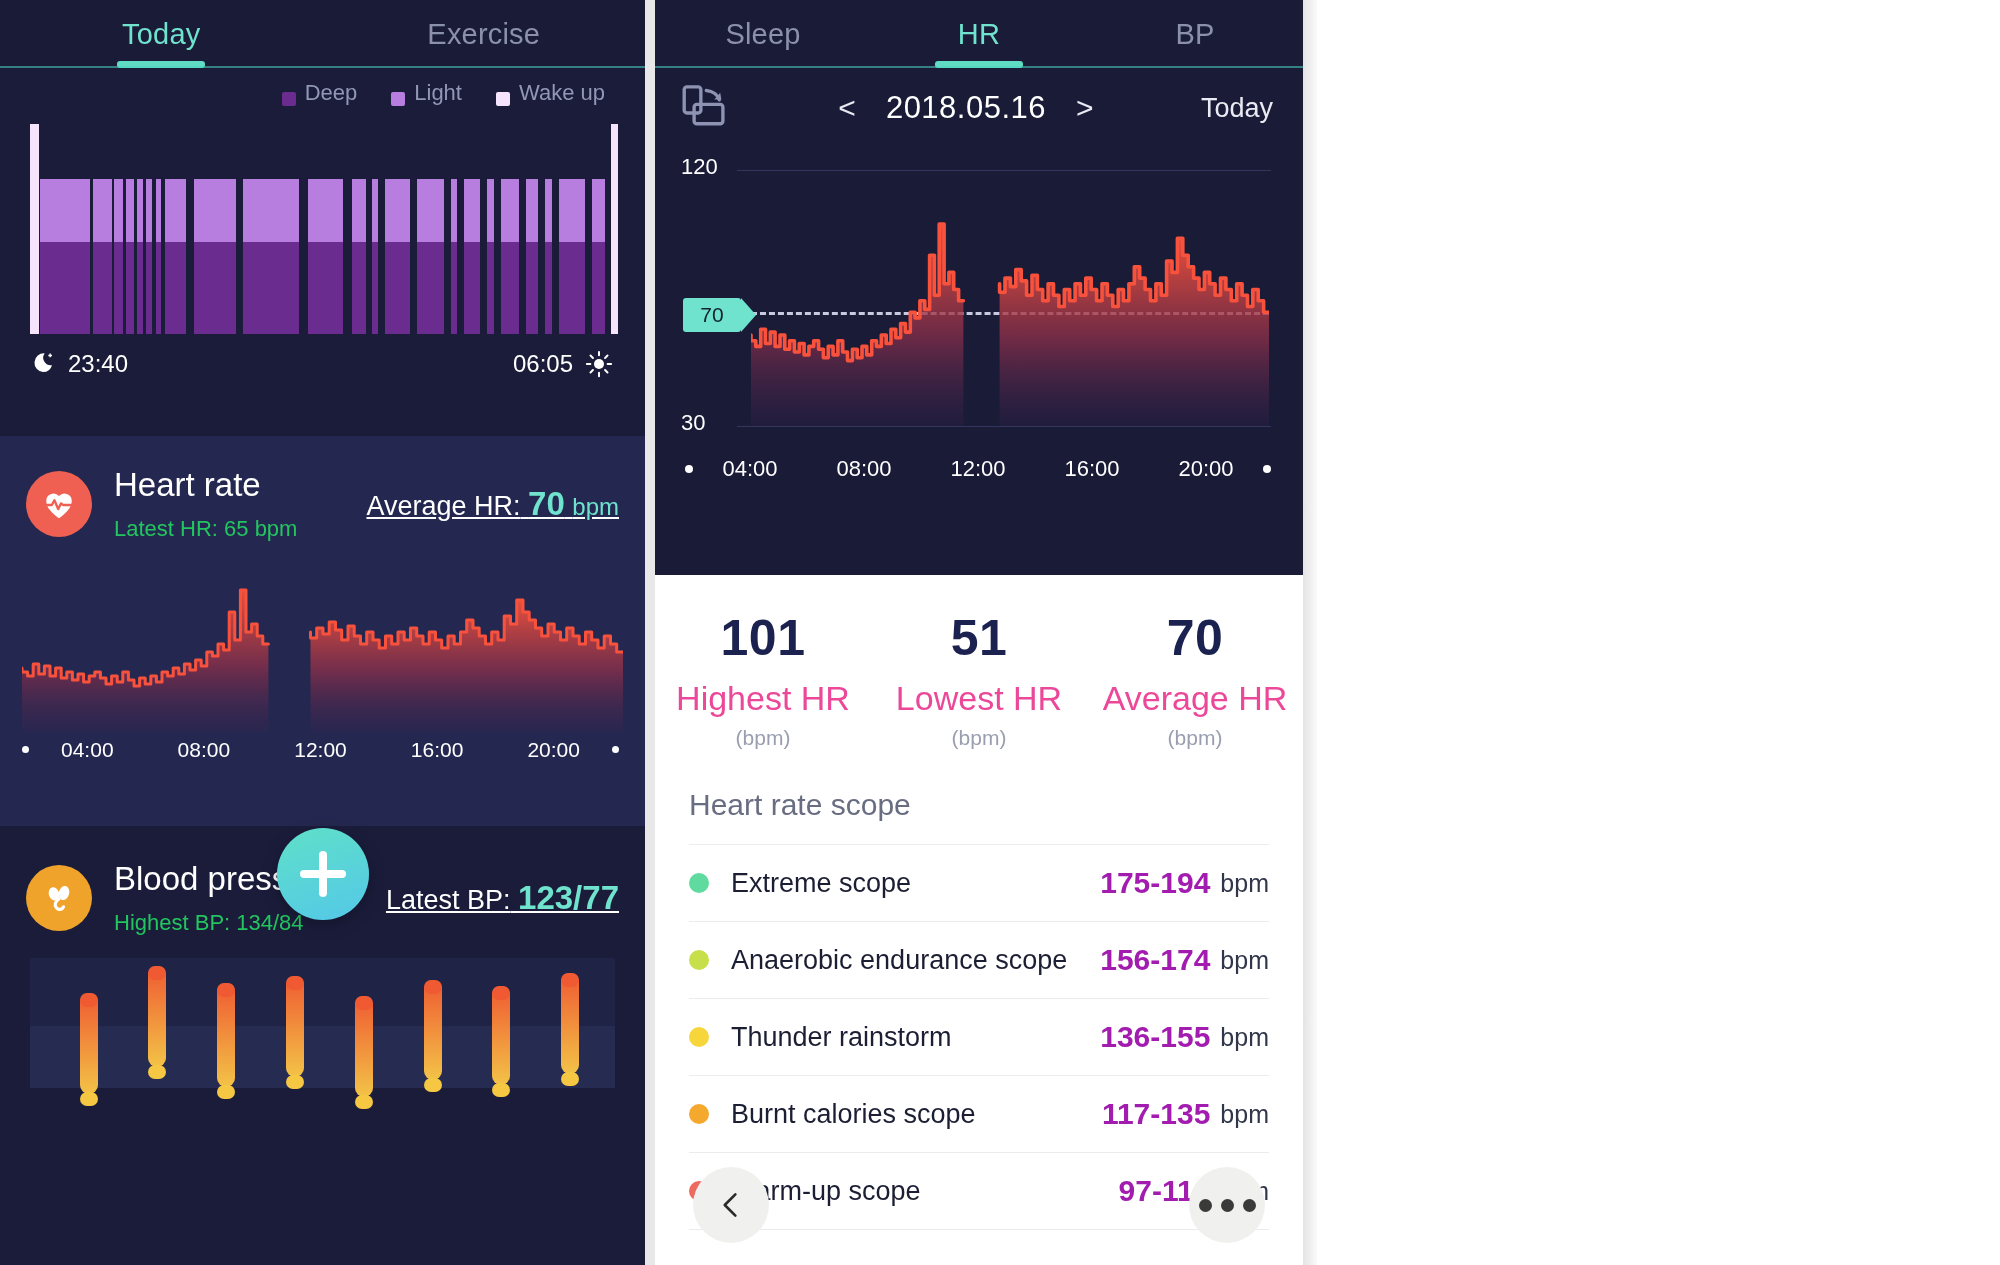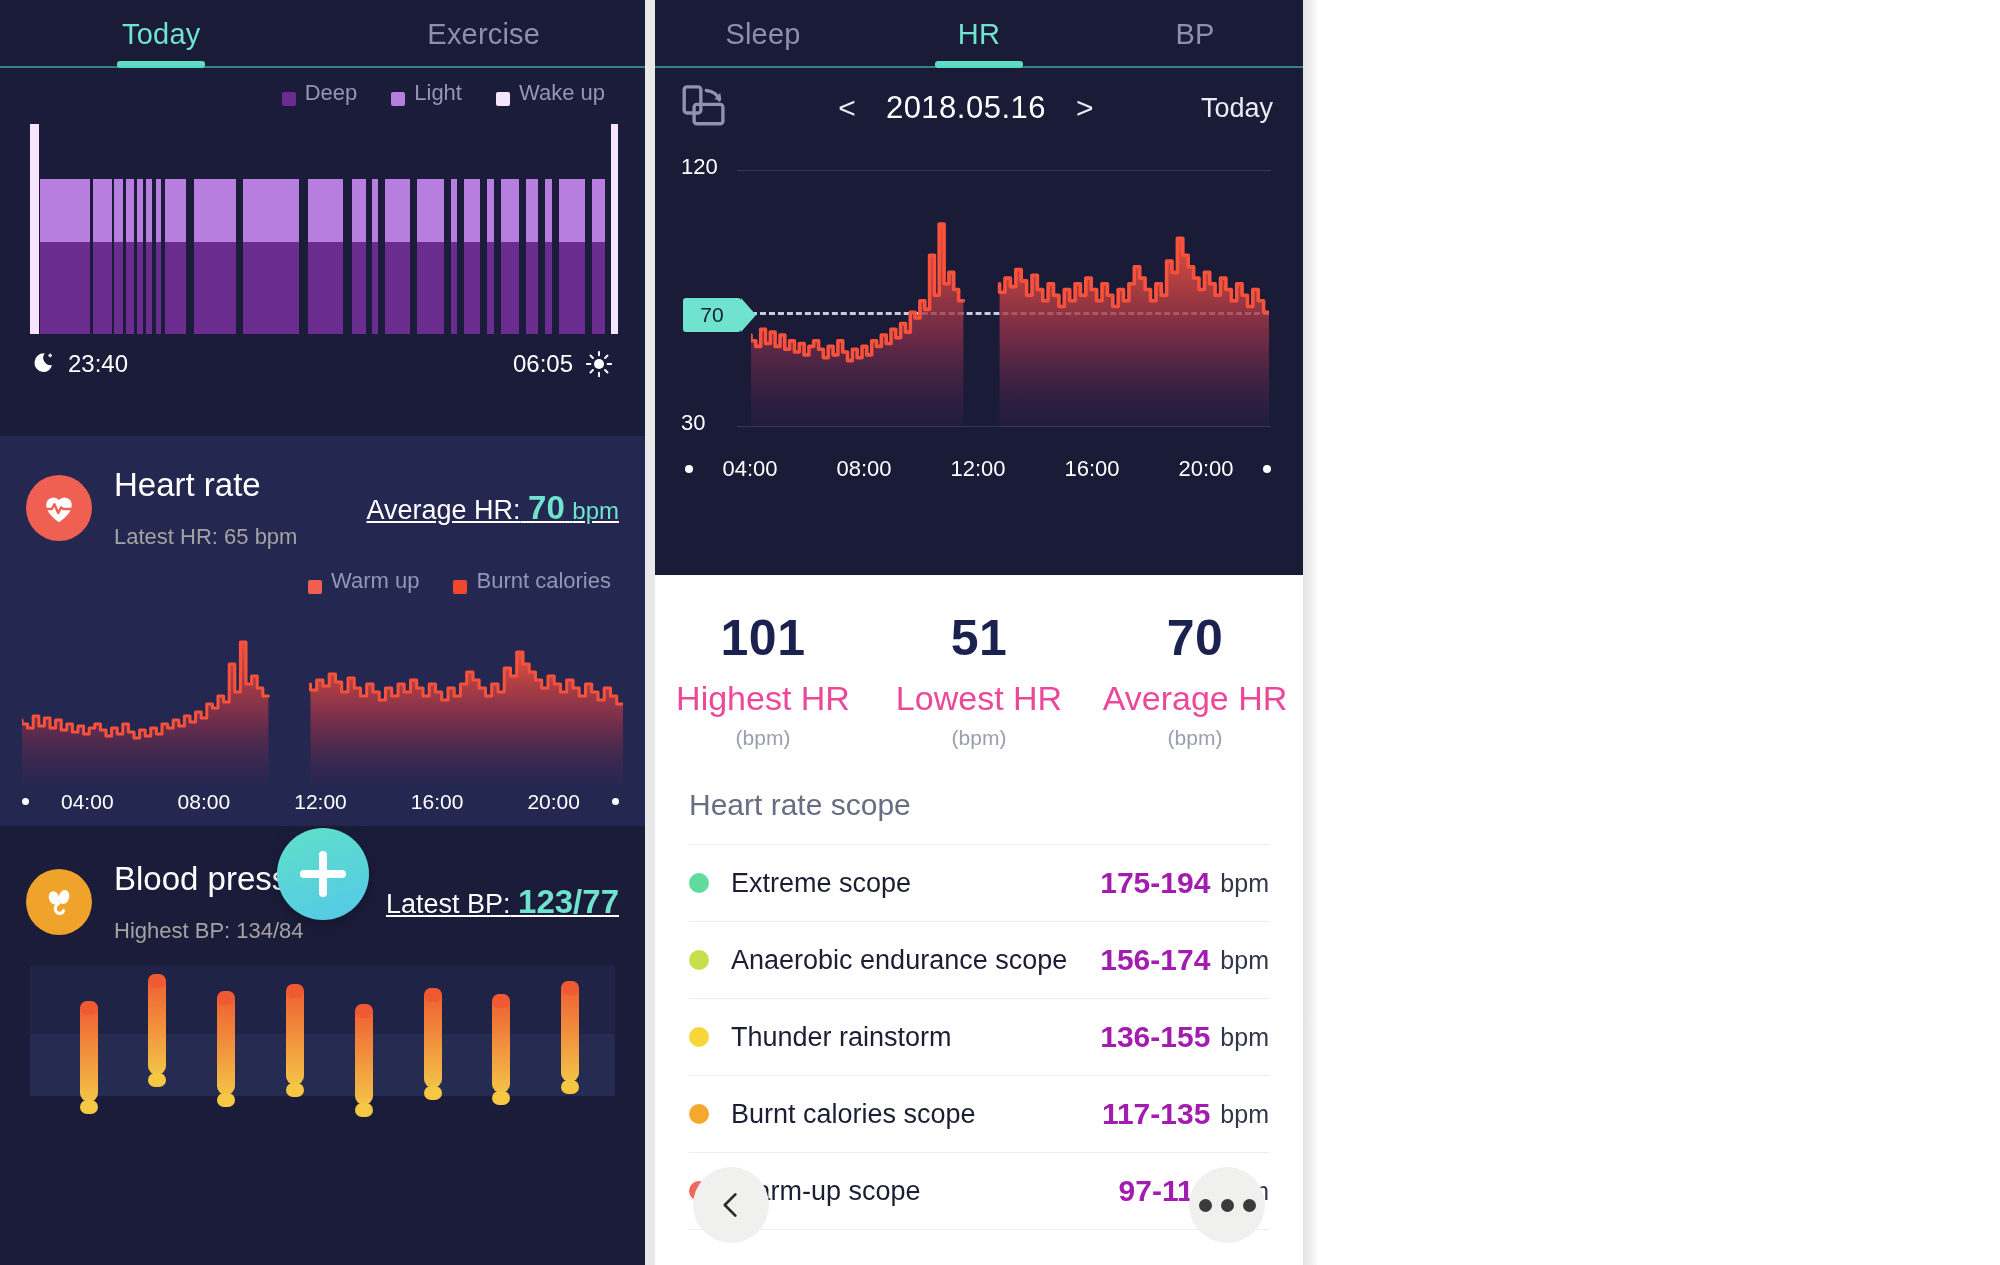--- a/index.html
+++ b/index.html
@@ -56,21 +56,21 @@
   .hr-card { background:#242850; height: 390px; position:relative; padding-top:22px; }
   .card-head { display:flex; align-items:center; padding: 8px 26px 0 26px; }
   .round-icon {
     width: 66px; height:66px; border-radius:50%;
     display:flex; align-items:center; justify-content:center; flex:0 0 auto;
   }
   .icon-hr { background:#ef5f52; }
   .icon-bp { background:#f0a32a; }
   .head-texts { margin-left: 22px; }
   .head-title { font-size: 33px; color:#ffffff; line-height:1.15; }
-  .head-sub { font-size: 22px; color:#a3a3a3; margin-top:20px; }
+  .head-sub { font-size: 22px; color:#22c55e; margin-top:12px; }
   .head-right { margin-left:auto; font-size:27px; color:#ffffff; white-space:nowrap;text-decoration:underline; }
   .head-right .accent { color:#6fe3cd; font-size:33px; font-weight:bold; }
   .head-right .accent-sm { color:#6fe3cd; font-size:24px; }
 
   .mini-legend { display:flex; justify-content:flex-end; gap:34px; padding: 18px 34px 0 0; }
 
   .hr-chart-wrap { position:relative; margin: 10px 22px 0 22px; height: 180px; }
   .hr-axis { display:flex; align-items:center; padding: 6px 26px 0 22px; color:#ffffff; font-size:21px; }
   .hr-axis .dot { width:7px;height:7px;border-radius:50%;background:#fff; }
   .hr-axis .sp { flex:1; text-align:center; }
@@ -332,30 +332,20 @@
         <div class="head-title">Heart rate</div>
         <div class="head-sub">Latest HR: 65 bpm</div>
       </div>
       <div class="head-right">
         <span>Average HR:</span>
         <span class="accent">70</span>
         <span class="accent-sm">bpm</span>
       </div>
     </div>
 
-    <div class="mini-legend">
-      <div class="legend-item">
-        <span class="lg-sq" style="background:#ef5f52"></span>
-        <span>Warm up</span>
-      </div>
-      <div class="legend-item">
-        <span class="lg-sq" style="background:#f0472e"></span>
-        <span>Burnt calories</span>
-      </div>
-    </div>
 
     <div class="hr-chart-wrap" id="hr-left-chart">
           <svg width="601" height="180" viewBox="0 0 601 180" style="position: absolute; left: 0px; top: 0px;">
             <defs>
               <linearGradient id="hr-left-chart-grad" x1="0" y1="0" x2="0" y2="1">
                 <stop offset="0%" stop-color="#f4523a" stop-opacity="0.95"></stop>
                 <stop offset="55%" stop-color="#8a2f4a" stop-opacity="0.75"></stop>
                 <stop offset="100%" stop-color="#3a2250" stop-opacity="0.25"></stop>
               </linearGradient>
             </defs>

